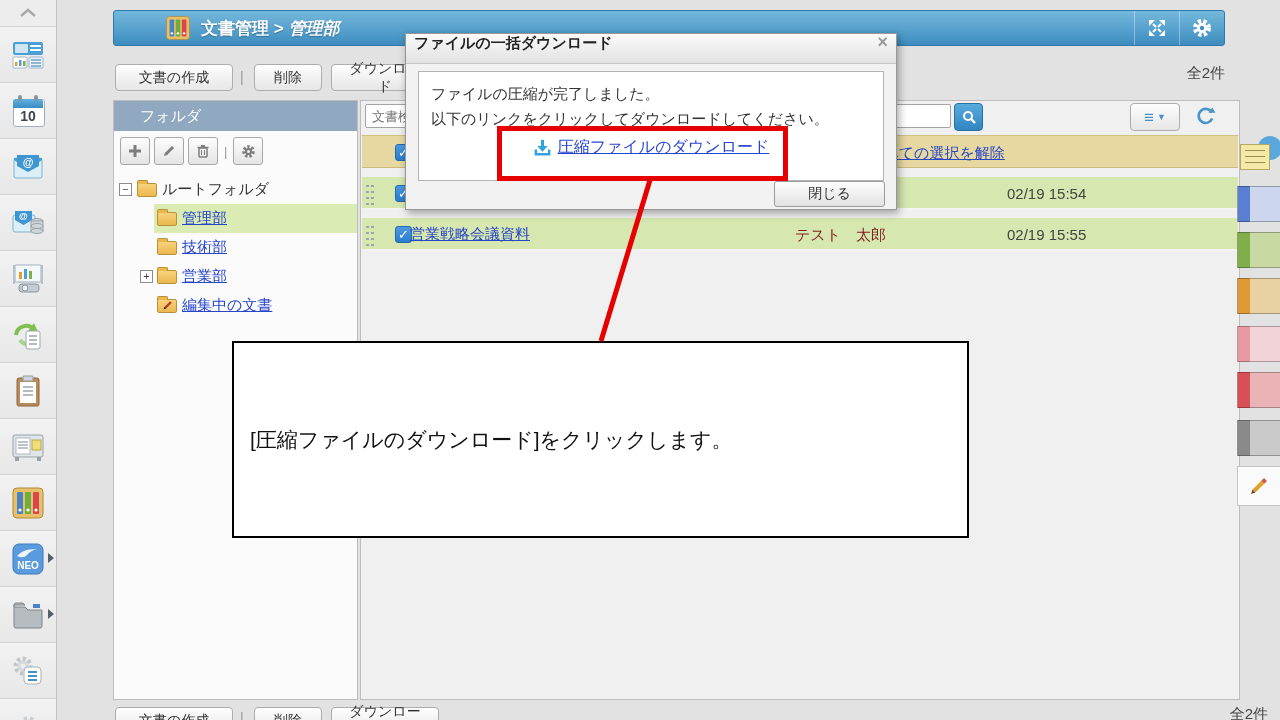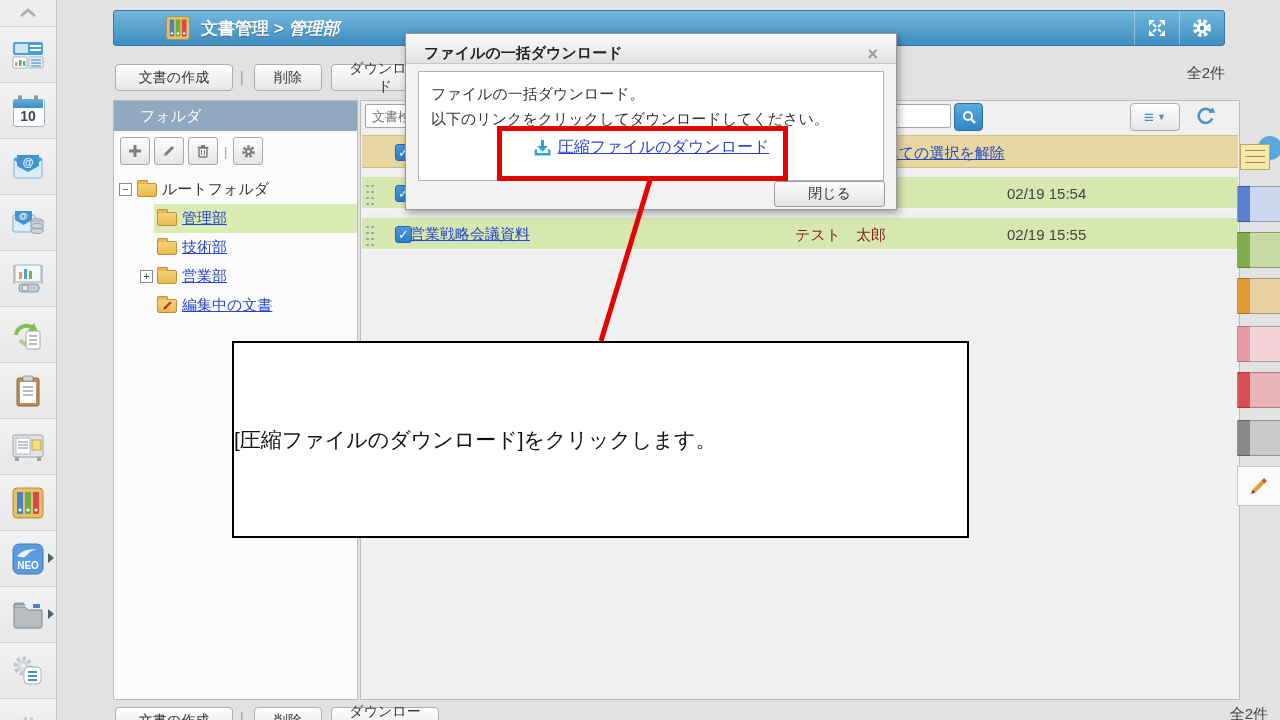--- a/index.html
+++ b/index.html
@@ -59,36 +59,36 @@
   .drag-handle{position:absolute;left:3px;top:6px;width:10px;height:22px;
     background-image:radial-gradient(circle,#98a4ae 1.1px,transparent 1.4px);background-size:5px 6px;}
   .row-check{position:absolute;left:33px;top:8px;width:17px;height:17px;background:linear-gradient(#4e9ae0,#2b7ccc);border:1px solid #2668ab;border-radius:3px;color:#fff;font-size:13px;line-height:16px;text-align:center;cursor:pointer;box-sizing:border-box;}
   .doc-link{position:absolute;left:48px;top:7px;font-size:15px;color:#2846c8;text-decoration:underline;cursor:pointer;white-space:nowrap;}
   .doc-author{position:absolute;left:433px;top:8px;font-size:15px;color:#7f1d1d;white-space:nowrap;}
   .doc-date{position:absolute;left:645px;top:8px;font-size:15px;color:#444;white-space:nowrap;}
   #deselect-link{position:absolute;left:506px;top:8px;font-size:15px;color:#2846c8;text-decoration:underline;cursor:pointer;white-space:nowrap;}
 
   
   #dialog{position:absolute;left:405px;top:33px;width:492px;height:177px;background:#f2f2f2;border:1px solid #979797;box-shadow:2px 3px 8px rgba(0,0,0,.35);z-index:50;box-sizing:border-box;}
-  #dialog-title-bar{height:29px;background:linear-gradient(#fbfbfb,#e1e1e1);border-bottom:1px solid #c6c6c6;display:flex;align-items:flex-end;padding:0 18px;}
+  #dialog-title-bar{height:29px;background:linear-gradient(#fbfbfb,#e1e1e1);border-bottom:1px solid #c6c6c6;display:flex;align-items:flex-start;padding:0 8px;font-family:Liberation Mono, monospace;}
   #dialog-title{font-size:15px;font-weight:bold;color:#222;flex:1;}
   #dialog-close{color:#9a9a9a;font-size:18px;font-weight:bold;cursor:pointer;line-height:1;}
   #dialog-body{position:absolute;left:12px;top:37px;width:466px;height:110px;background:#fff;border:1px solid #b3b3b3;box-sizing:border-box;padding:9px 12px;}
   .dialog-line{font-size:15px;color:#333;line-height:25px;}
   #dl-link-row{margin-top:6px;display:flex;align-items:center;justify-content:center;gap:6px;}
   #dl-link{font-size:16px;color:#2644cc;text-decoration:underline;cursor:pointer;}
   #dialog-close-btn{position:absolute;right:11px;top:147px;width:111px;height:26px;background:linear-gradient(#fdfdfd,#e2e2e2);border:1px solid #9b9b9b;border-radius:3px;font-size:14px;color:#333;display:flex;align-items:center;justify-content:center;cursor:pointer;box-sizing:border-box;}
 
   
   #red-rect{position:absolute;left:497px;top:126px;width:291px;height:55px;border:5px solid #e60000;box-sizing:border-box;z-index:60;pointer-events:none;}
   #red-line-svg{position:absolute;left:0;top:0;width:1280px;height:720px;z-index:60;pointer-events:none;}
 
   
   #callout{position:absolute;left:232px;top:341px;width:737px;height:197px;background:#fff;border:2px solid #000;box-sizing:border-box;z-index:55;display:flex;align-items:center;}
-  #callout-text{font-size:21px;color:#111;}
+  #callout-text{font-size:21px;color:#111;padding-left:16px;}
 
   
   .rbinder{position:absolute;left:1237px;width:43px;height:36px;border:1px solid rgba(0,0,0,.28);border-right:none;box-sizing:border-box;}
   .rb-blue  {background:linear-gradient(90deg,#5b7fd0 0 12px,#ccd6ee 12px);}
   .rb-green {background:linear-gradient(90deg,#7fae4a 0 12px,#c9d9a4 12px);}
   .rb-orange{background:linear-gradient(90deg,#e09a35 0 12px,#e9d2a2 12px);}
   .rb-pink  {background:linear-gradient(90deg,#e89aa4 0 12px,#f2d3d8 12px);}
   .rb-red   {background:linear-gradient(90deg,#d84f56 0 12px,#eab3b6 12px);}
   .rb-gray  {background:linear-gradient(90deg,#8a8a8a 0 12px,#cacaca 12px);}
   #rb-memo{position:absolute;left:1240px;top:136px;width:40px;height:40px;}
@@ -409,21 +409,21 @@
       <span class="doc-date">02/19 15:55</span>
     </div>
   </section>
 
   <div id="dialog">
     <div id="dialog-title-bar">
       <span id="dialog-title">ファイルの一括ダウンロード</span>
       <span id="dialog-close">×</span>
     </div>
     <div id="dialog-body">
-      <div class="dialog-line">ファイルの一括ダウンロード。</div>
+      <div class="dialog-line">ファイルの圧縮が完了しました。</div>
       <div class="dialog-line">以下のリンクをクリックしてダウンロードしてください。</div>
       <div id="dl-link-row">
         <svg width="19" height="19" viewBox="0 0 20 20">
           <rect x="8.4" y="2" width="3.2" height="7" fill="#2ea3dc"></rect>
           <polygon points="4.5,8.5 15.5,8.5 10,14.5" fill="#2ea3dc"></polygon>
           <path d="M3 12 v5 h14 v-5" fill="none" stroke="#2ea3dc" stroke-width="2.6"></path>
         </svg>
         <a id="dl-link">圧縮ファイルのダウンロード</a>
       </div>
     </div>

